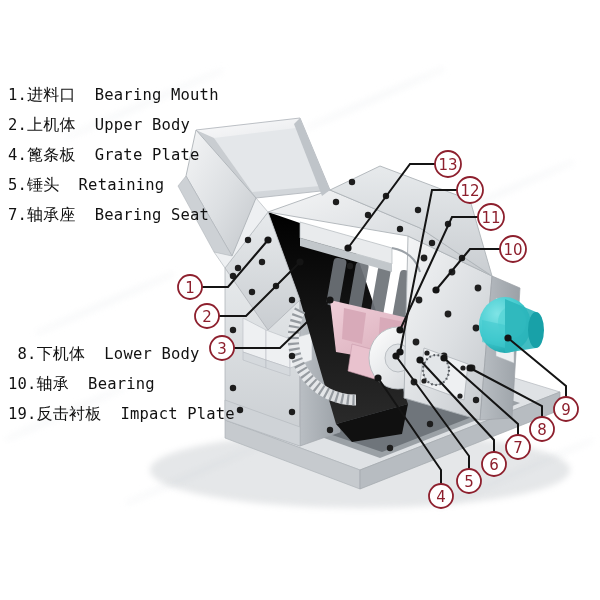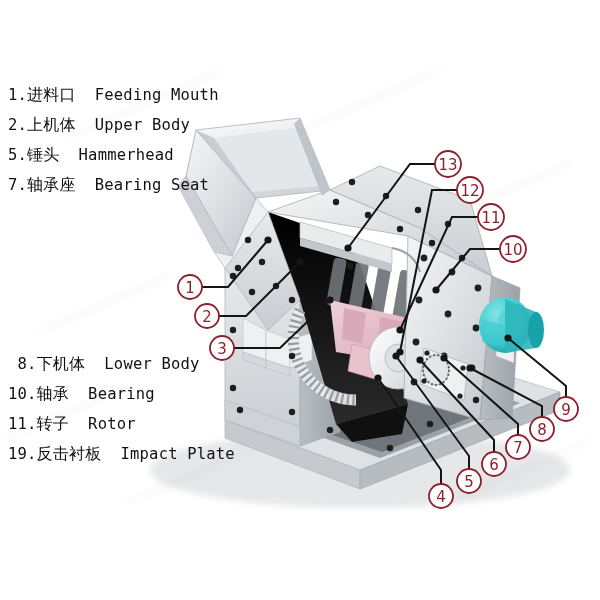--- a/index.html
+++ b/index.html
@@ -13,21 +13,21 @@
   #stage{position:absolute;left:0;top:0;width:600px;height:600px;}
   .legend{position:absolute;left:0;white-space:nowrap;}
   .legend-item{
     font-size:15.5px;
     color:#111111;
     line-height:29px;
     letter-spacing:0.2px;
     white-space:pre;
   }
   .legend-top{top:80px;left:8px;}
-  .legend-bottom{top:349px;left:8px;}
+  .legend-bottom{top:339px;left:8px;}
   .cn{font-family:"DejaVu Sans","Liberation Sans",sans-serif;font-size:16px;}
   svg{display:block;}
   .callout-num{
     font-family:"DejaVu Sans","Liberation Sans",sans-serif;
     font-size:15px;
     fill:#8d1f2d;
     text-anchor:middle;
     dominant-baseline:central;
   }
 </style>
@@ -352,26 +352,26 @@
           <text x="470" y="190.5" class="callout-num" font-size="13">12</text>
         </g>
         <g>
           <circle cx="448" cy="164" r="13" fill="#ffffff" stroke="#8d1f2d" stroke-width="1.8"></circle>
           <text x="448" y="164.5" class="callout-num" font-size="13">13</text>
         </g>
       </g>
   </svg>
 
   <div class="legend legend-top">
-    <div class="legend-item"><span>1.</span><span class="cn">进料口</span>&nbsp;&nbsp;<span>Feeding Mouth</span></div>
+    <div class="legend-item"><span>1.</span><span class="cn">进料口</span>&nbsp;&nbsp;<span>Bearing Mouth</span></div>
     <div class="legend-item"><span>2.</span><span class="cn">上机体</span>&nbsp;&nbsp;<span>Upper Body</span></div>
-    <div class="legend-item"><span>5.</span><span class="cn">锤头</span>&nbsp;&nbsp;<span>Hammerhead</span></div>
+    <div class="legend-item"><span>4.</span><span class="cn">篦条板</span>&nbsp;&nbsp;<span>Grate Plate</span></div>
+    <div class="legend-item"><span>5.</span><span class="cn">锤头</span>&nbsp;&nbsp;<span>Retaining</span></div>
     <div class="legend-item"><span>7.</span><span class="cn">轴承座</span>&nbsp;&nbsp;<span>Bearing Seat</span></div>
   </div>
 
   <div class="legend legend-bottom">
     <div class="legend-item">&nbsp;<span>8.</span><span class="cn">下机体</span>&nbsp;&nbsp;<span>Lower Body</span></div>
     <div class="legend-item"><span>10.</span><span class="cn">轴承</span>&nbsp;&nbsp;<span>Bearing</span></div>
-    <div class="legend-item"><span>11.</span><span class="cn">转子</span>&nbsp;&nbsp;<span>Rotor</span></div>
     <div class="legend-item"><span>19.</span><span class="cn">反击衬板</span>&nbsp;&nbsp;<span>Impact Plate</span></div>
   </div>
 
 </div>
 
 </body></html>

